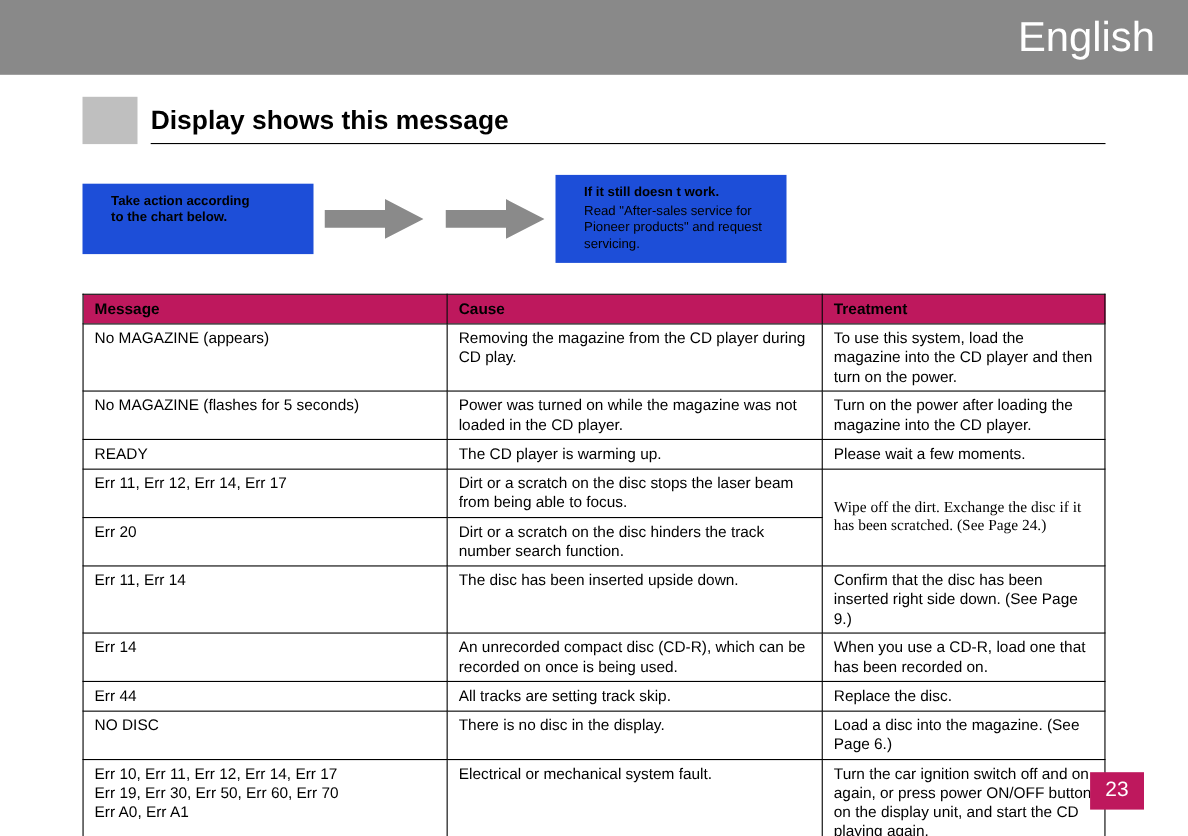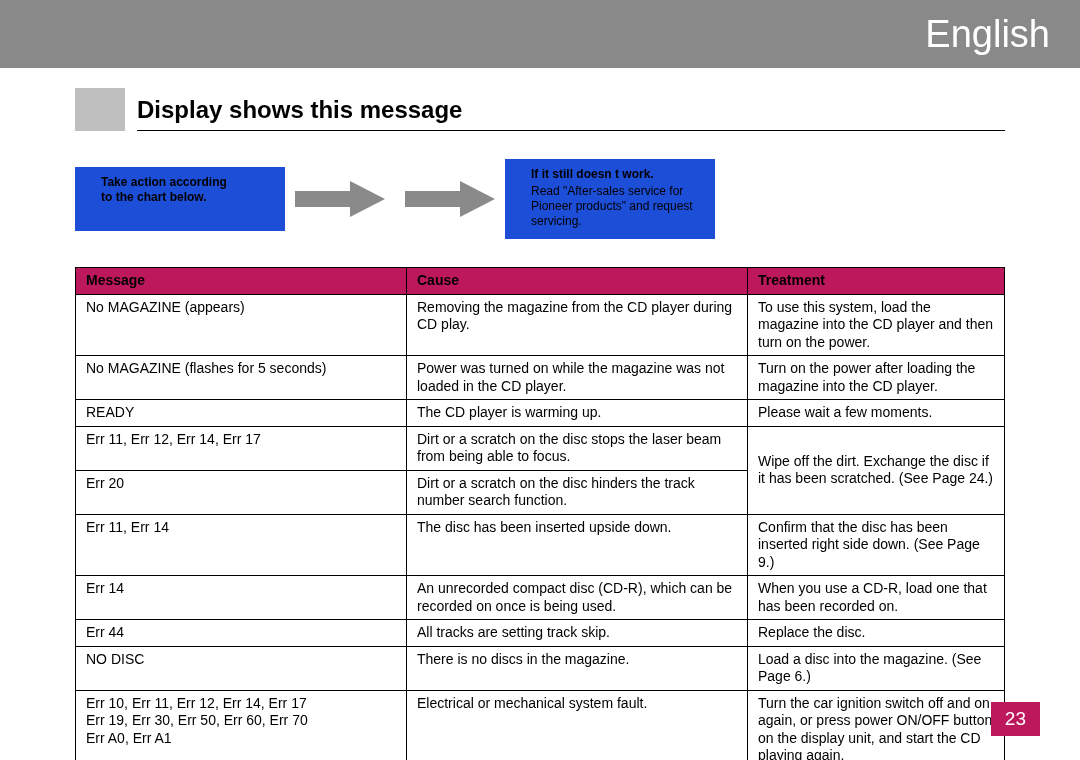--- a/index.html
+++ b/index.html
@@ -163,21 +163,21 @@
           <td>Turn on the power after loading the magazine into the CD player.</td>
         </tr>
         <tr>
           <td style="white-space: pre-line;">READY</td>
           <td>The CD player is warming up.</td>
           <td>Please wait a few moments.</td>
         </tr>
         <tr>
           <td style="white-space: pre-line;">Err 11, Err 12, Err 14, Err 17</td>
           <td>Dirt or a scratch on the disc stops the laser beam from being able to focus.</td>
-          <td rowspan="2" style="vertical-align: middle;">Wipe off the dirt. Exchange the disc if it has been scratched. (See Page 24.)</td>
+          <td rowspan="2" style="vertical-align: middle; font-family: Liberation Serif, serif;">Wipe off the dirt. Exchange the disc if it has been scratched. (See Page 24.)</td>
         </tr>
         <tr>
           <td style="white-space: pre-line;">Err 20</td>
           <td>Dirt or a scratch on the disc hinders the track number search function.</td>
         </tr>
         <tr>
           <td style="white-space: pre-line;">Err 11, Err 14</td>
           <td>The disc has been inserted upside down.</td>
           <td>Confirm that the disc has been inserted right side down. (See Page 9.)</td>
         </tr>
@@ -186,21 +186,21 @@
           <td>An unrecorded compact disc (CD-R), which can be recorded on once is being used.</td>
           <td>When you use a CD-R, load one that has been recorded on.</td>
         </tr>
         <tr>
           <td style="white-space: pre-line;">Err 44</td>
           <td>All tracks are setting track skip.</td>
           <td>Replace the disc.</td>
         </tr>
         <tr>
           <td style="white-space: pre-line;">NO DISC</td>
-          <td>There is no discs in the magazine.</td>
+          <td>There is no disc in the display.</td>
           <td>Load a disc into the magazine. (See Page 6.)</td>
         </tr>
         <tr>
           <td style="white-space: pre-line;">Err 10, Err 11, Err 12, Err 14, Err 17
 Err 19, Err 30, Err 50, Err 60, Err 70
 Err A0, Err A1</td>
           <td>Electrical or mechanical system fault.</td>
           <td>Turn the car ignition switch off and on again, or press power ON/OFF button on the display unit, and start the CD playing again.</td>
         </tr>
       </tbody>

